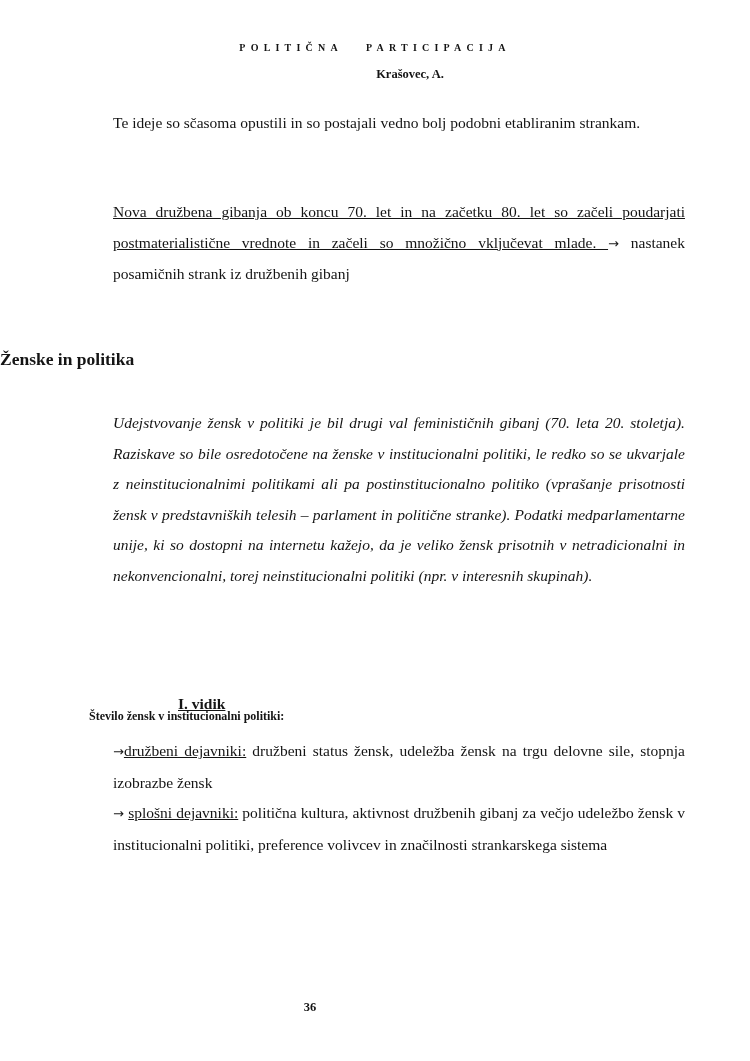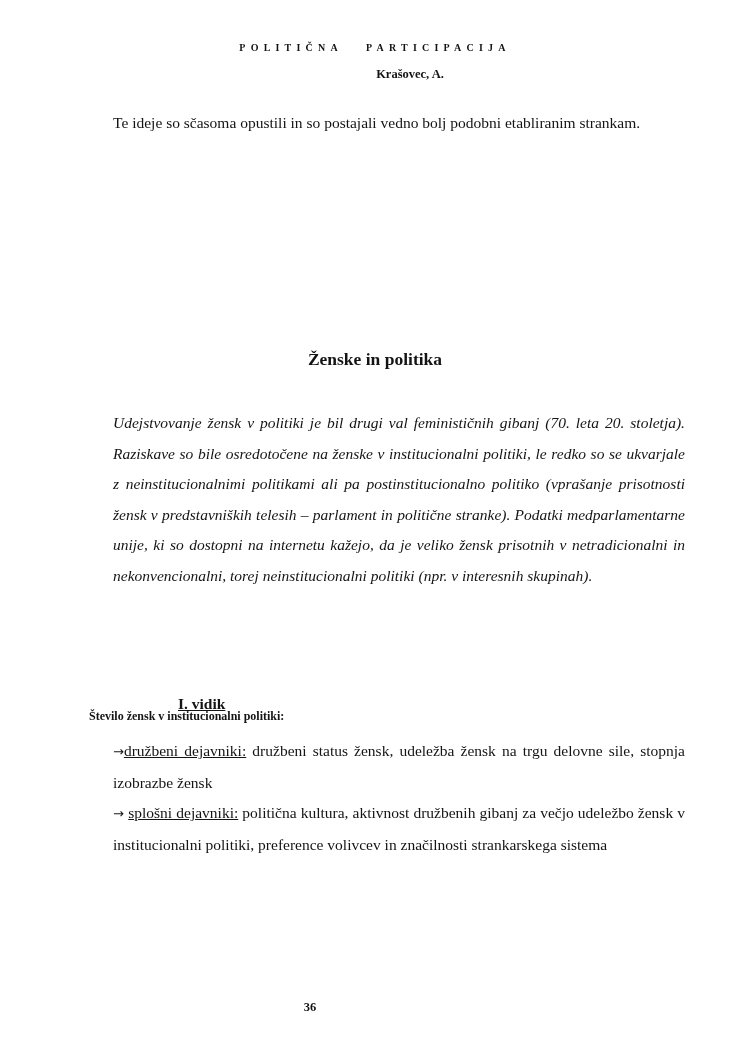--- a/index.html
+++ b/index.html
@@ -20,21 +20,21 @@
   }
   .body-text {
     position: absolute; left: 89px; width: 572px;
     font-size: 15.5px; line-height: 30.5px; text-align: justify;
     text-align-last: left;
     margin-left: 24px;
   }
   .p1 { top: 108px; }
   .p2 { top: 197px; }
   .section-heading {
-    position: absolute; top: 349px; left: 0; width: 750px; text-align: center;
+    position: absolute; top: 349px; left: 0; width: 750px; 
     font-size: 17.5px; font-weight: bold;
   }
   .p3 { top: 408px; font-style: italic; }
   .subheading {
     position: absolute; top: 651px; left: 178px;
     font-size: 15.5px; font-weight: bold; text-decoration: underline; margin-top: 44px;
   }
   .list-heading {
     position: absolute; top: 709px; left: 89px;
     font-size: 12px; font-weight: bold;
@@ -50,20 +50,23 @@
 </head>
 <body>
 
 <div class="page">
 
   <div class="header-title">POLITIČNA PARTICIPACIJA</div>
   <div class="header-author">Krašovec, A.</div>
 
   <div class="body-text p1">Te ideje so sčasoma opustili in so postajali vedno bolj podobni etabliranim strankam.</div>
 
+  <div class="body-text p2">
+    <span class="u">Nova družbena gibanja ob koncu 70. let in na začetku 80. let so začeli poudarjati postmaterialistične vrednote in začeli so množično vključevat mlade. </span><span class="arrow">→</span><span> nastanek posamičnih strank iz družbenih gibanj</span>
+  </div>
 
   <div class="section-heading">Ženske in politika</div>
 
   <div class="body-text p3">Udejstvovanje žensk v politiki je bil drugi val feminističnih gibanj (70. leta 20. stoletja). Raziskave so bile osredotočene na ženske v institucionalni politiki, le redko so se ukvarjale z neinstitucionalnimi politikami ali pa postinstitucionalno politiko (vprašanje prisotnosti žensk v predstavniških telesih – parlament in politične stranke). Podatki medparlamentarne unije, ki so dostopni na internetu kažejo, da je veliko žensk prisotnih v netradicionalni in nekonvencionalni, torej neinstitucionalni politiki (npr. v interesnih skupinah).</div>
 
   <div class="subheading">I. vidik</div>
 
   <div class="list-heading">Število žensk v institucionalni politiki:</div>
 
   <div class="body-text factors">

